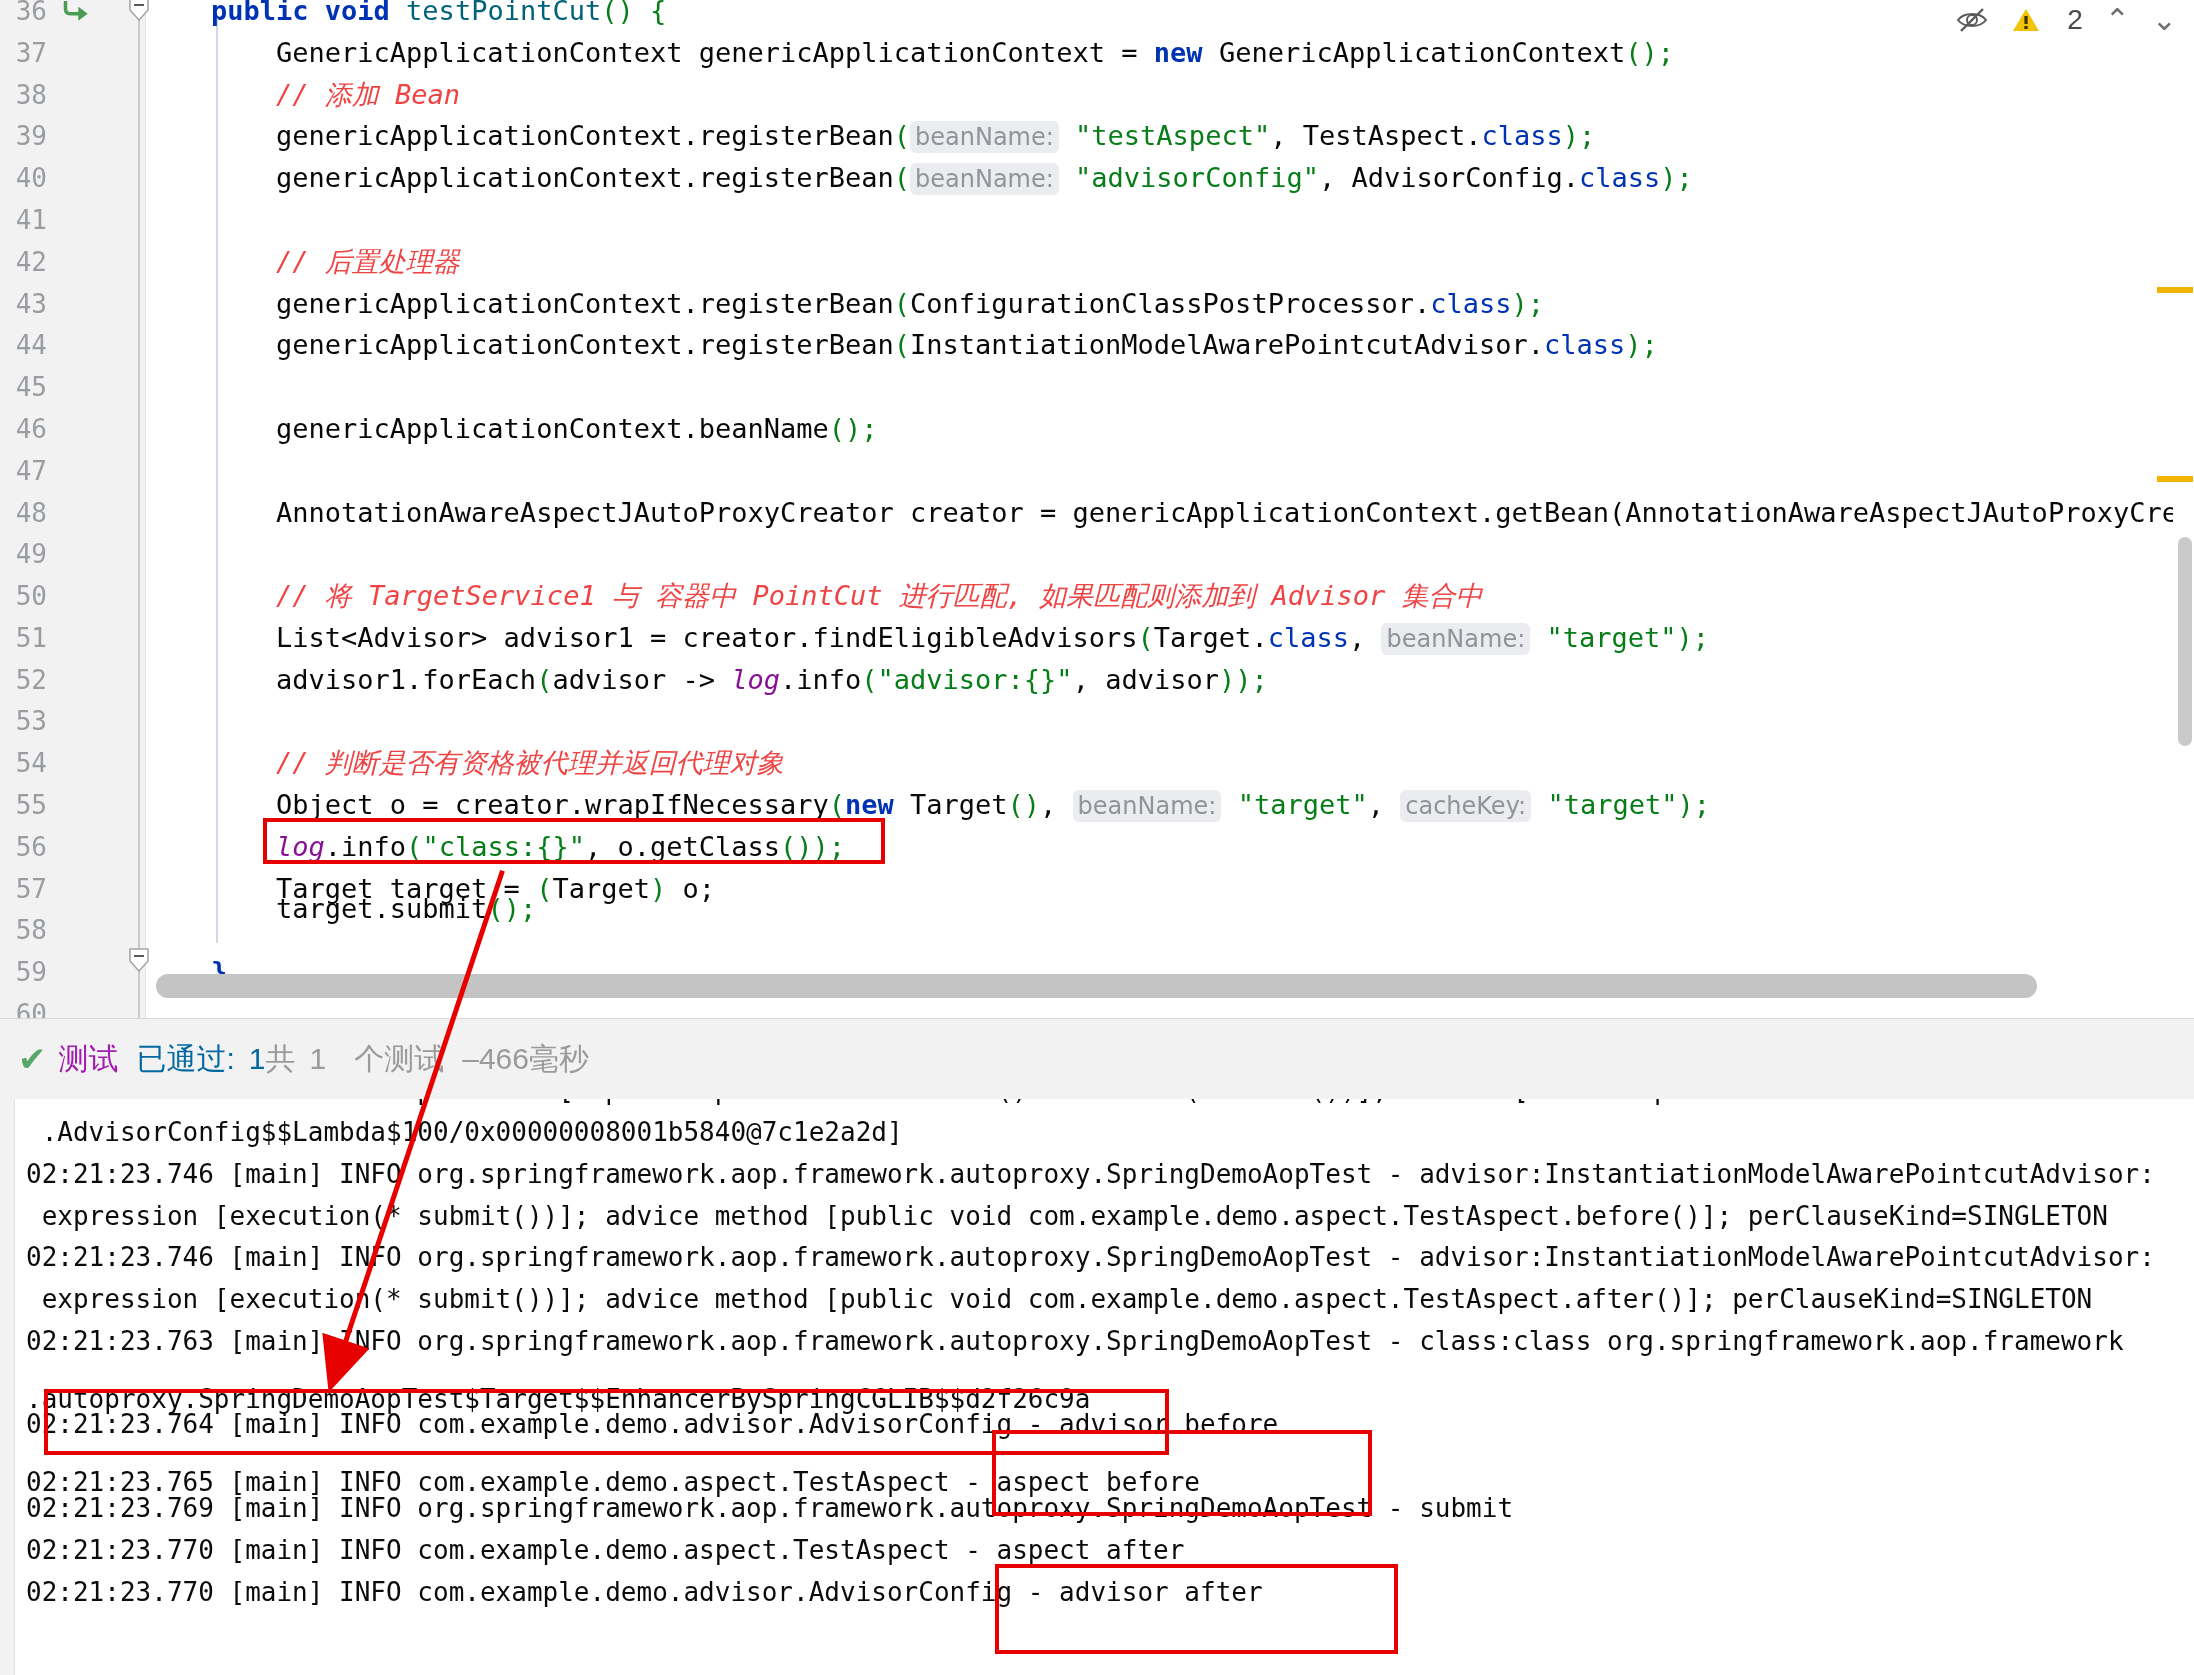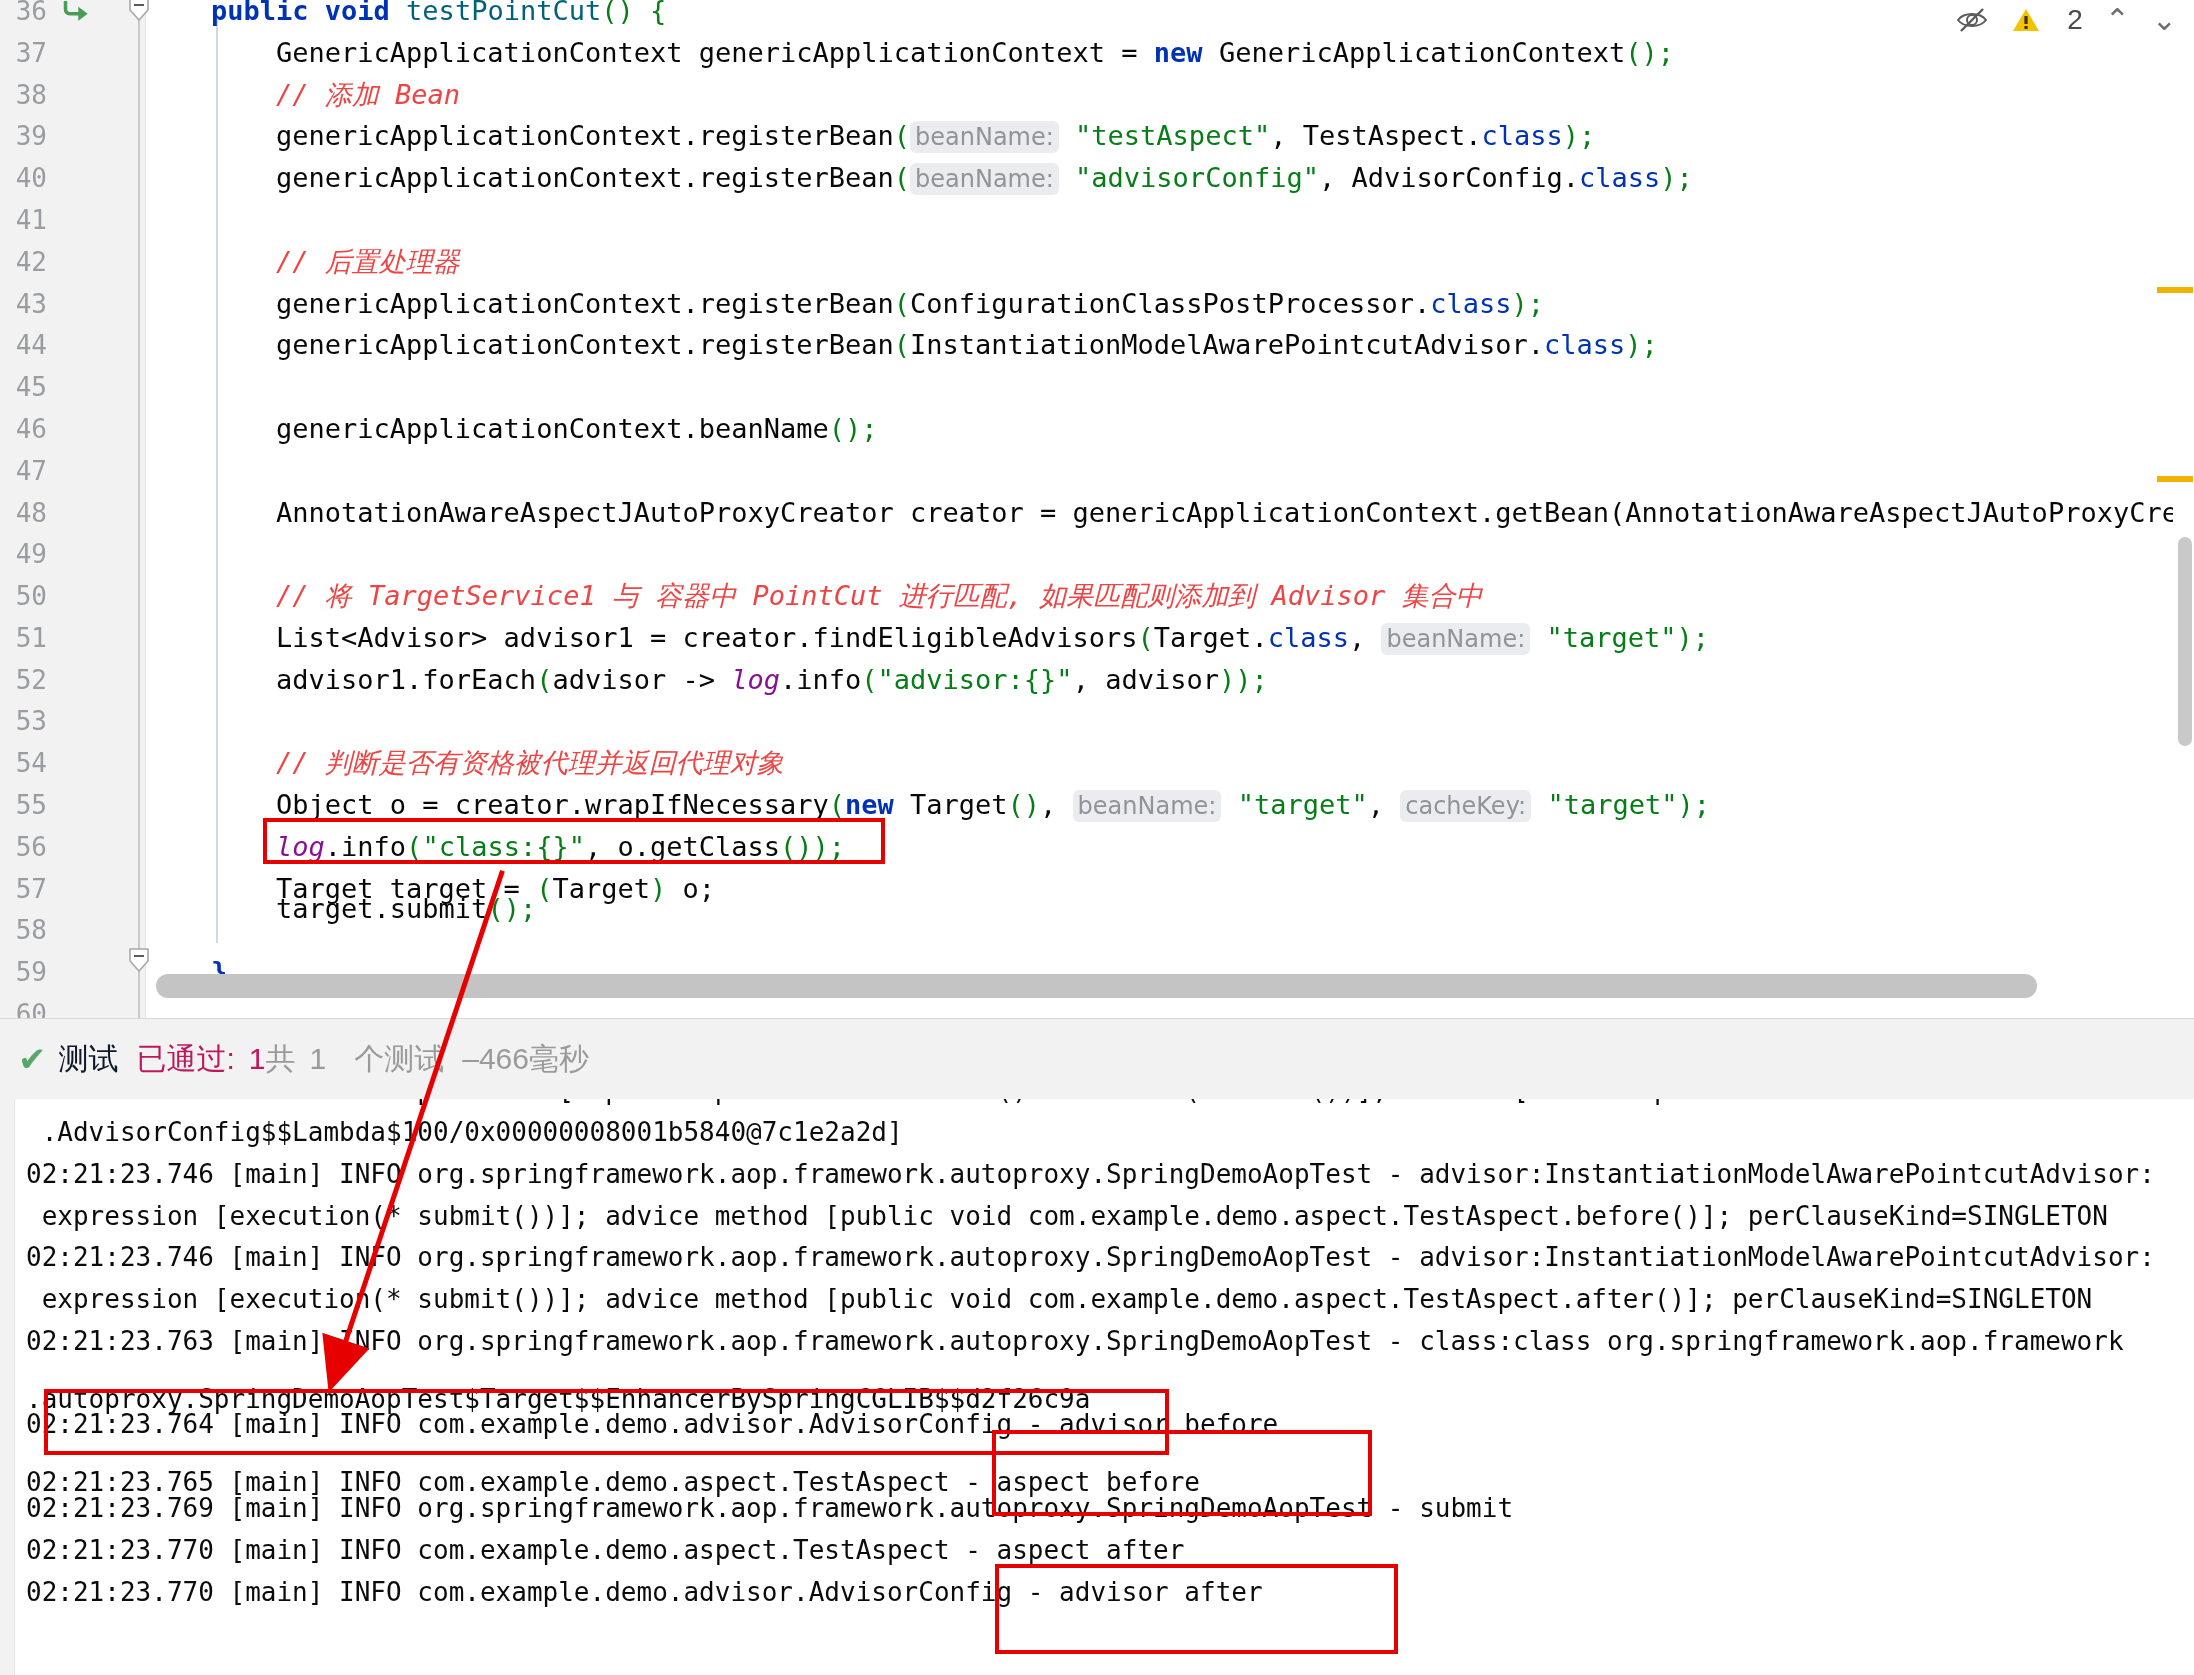--- a/index.html
+++ b/index.html
@@ -197,27 +197,27 @@
     box-sizing: border-box;
   }
   #check-icon {
     color: #59a869;
     font-size: 34px;
     margin-right: 12px;
     font-family: "DejaVu Sans", sans-serif;
   }
   #test-bar .t-strong {
     font-size: 30px;
-    color: #0f172a;
+    color: #a21caf;
     margin-right: 18px;
     font-family: "Liberation Sans", sans-serif;
   }
   #test-bar .t-label {
     font-size: 30px;
-    color: #be185d;
+    color: #0369a1;
     font-family: "Liberation Sans", sans-serif;
   }
   #test-bar .t-dim {
     font-size: 30px;
     color: #9a9a9a;
     font-family: "Liberation Sans", sans-serif;
   }
 
   
   #console {

